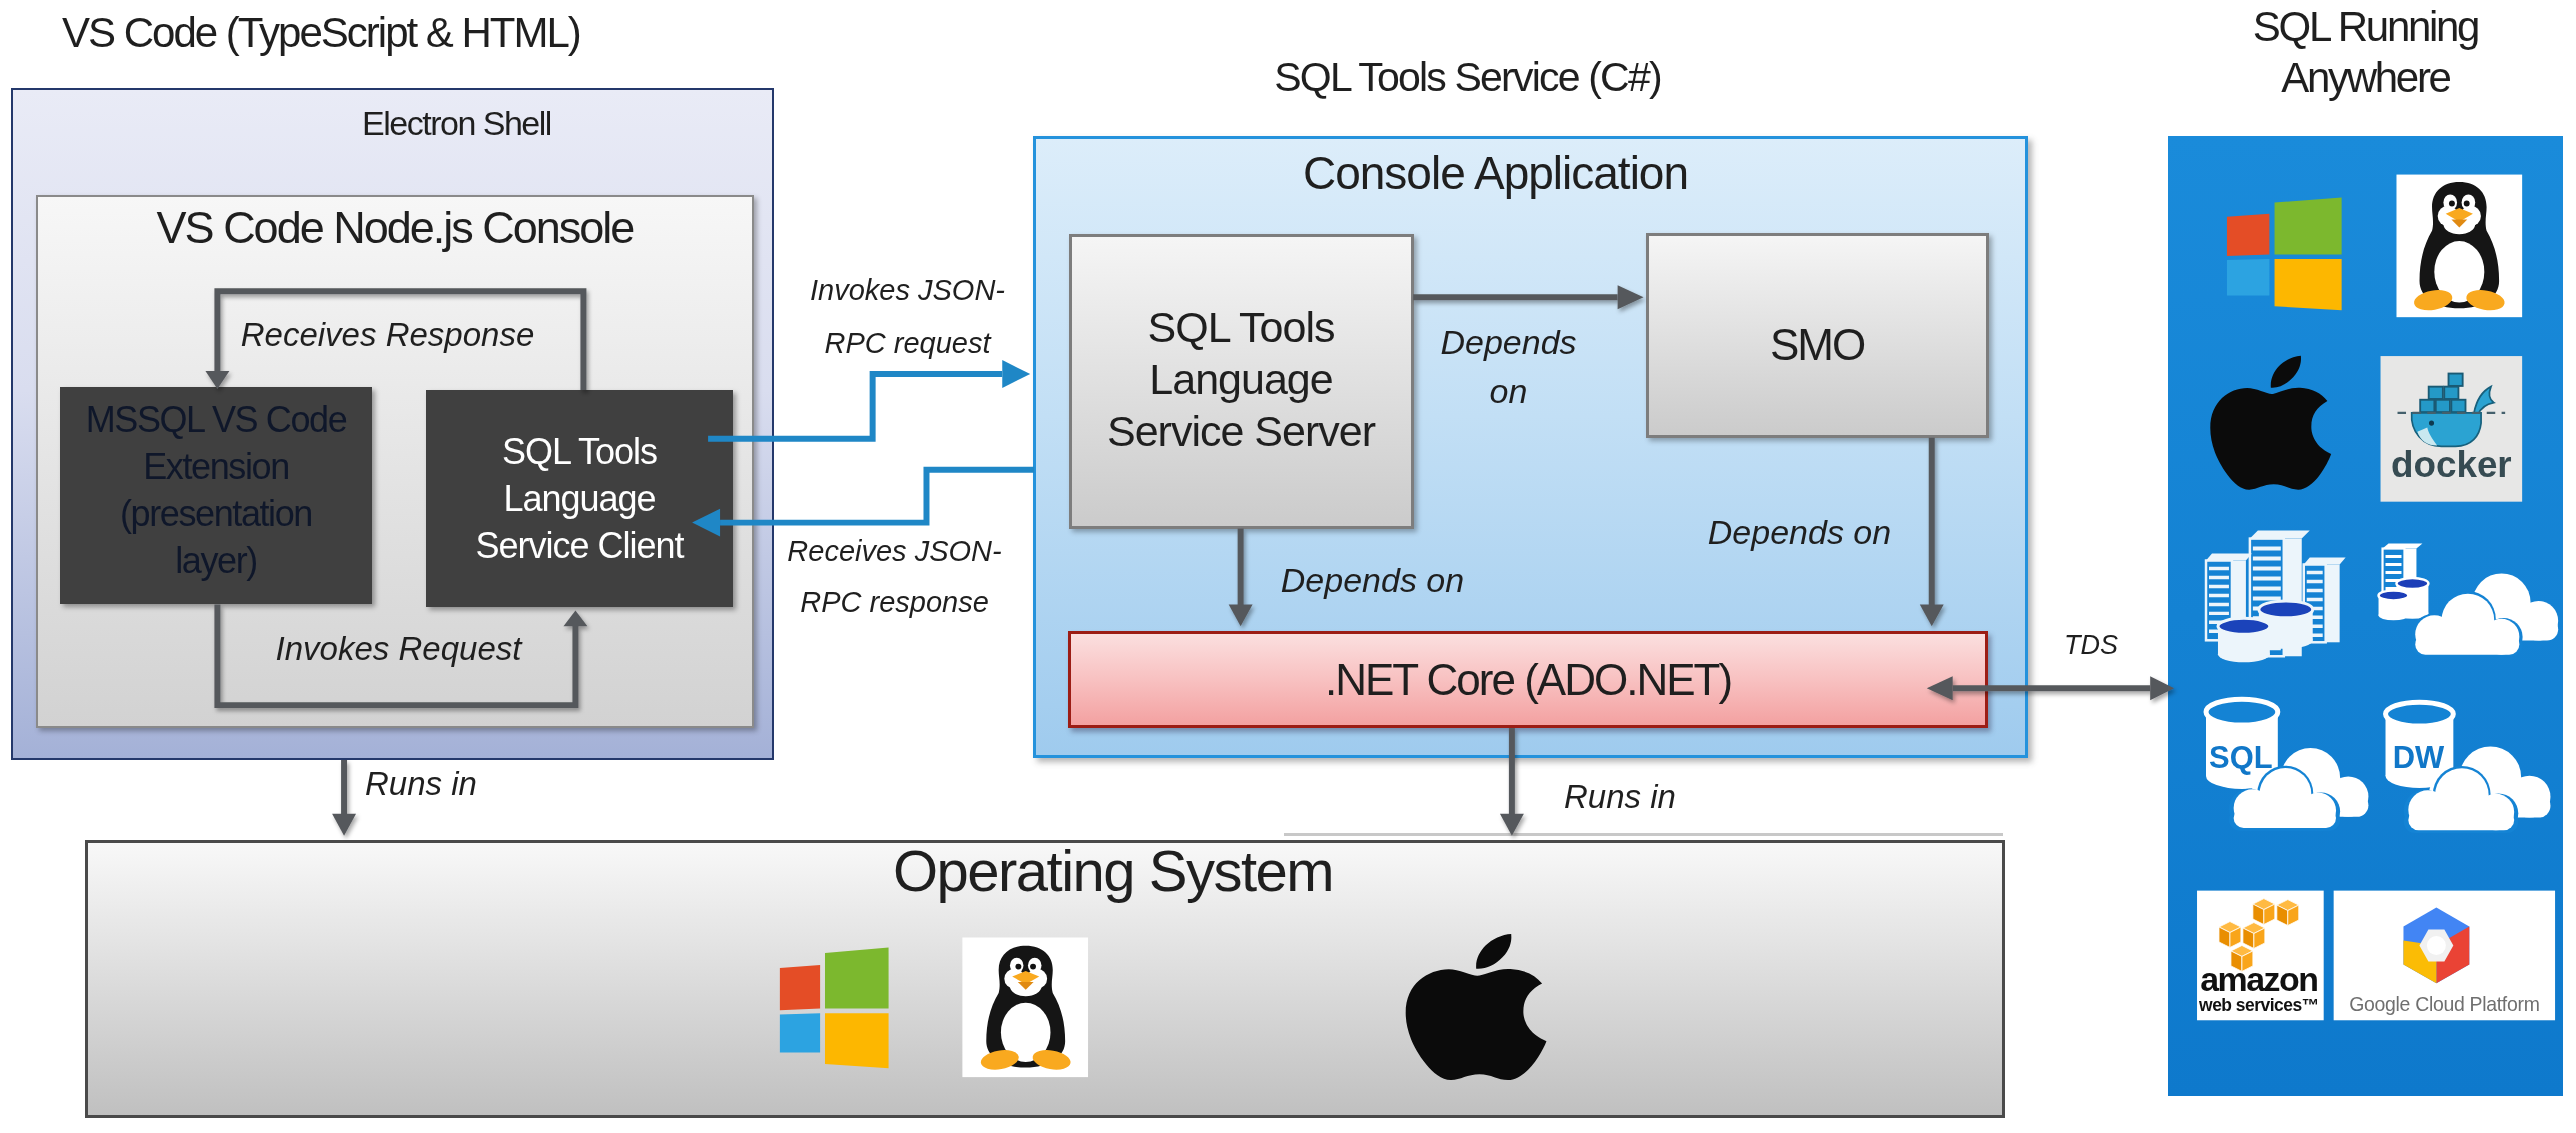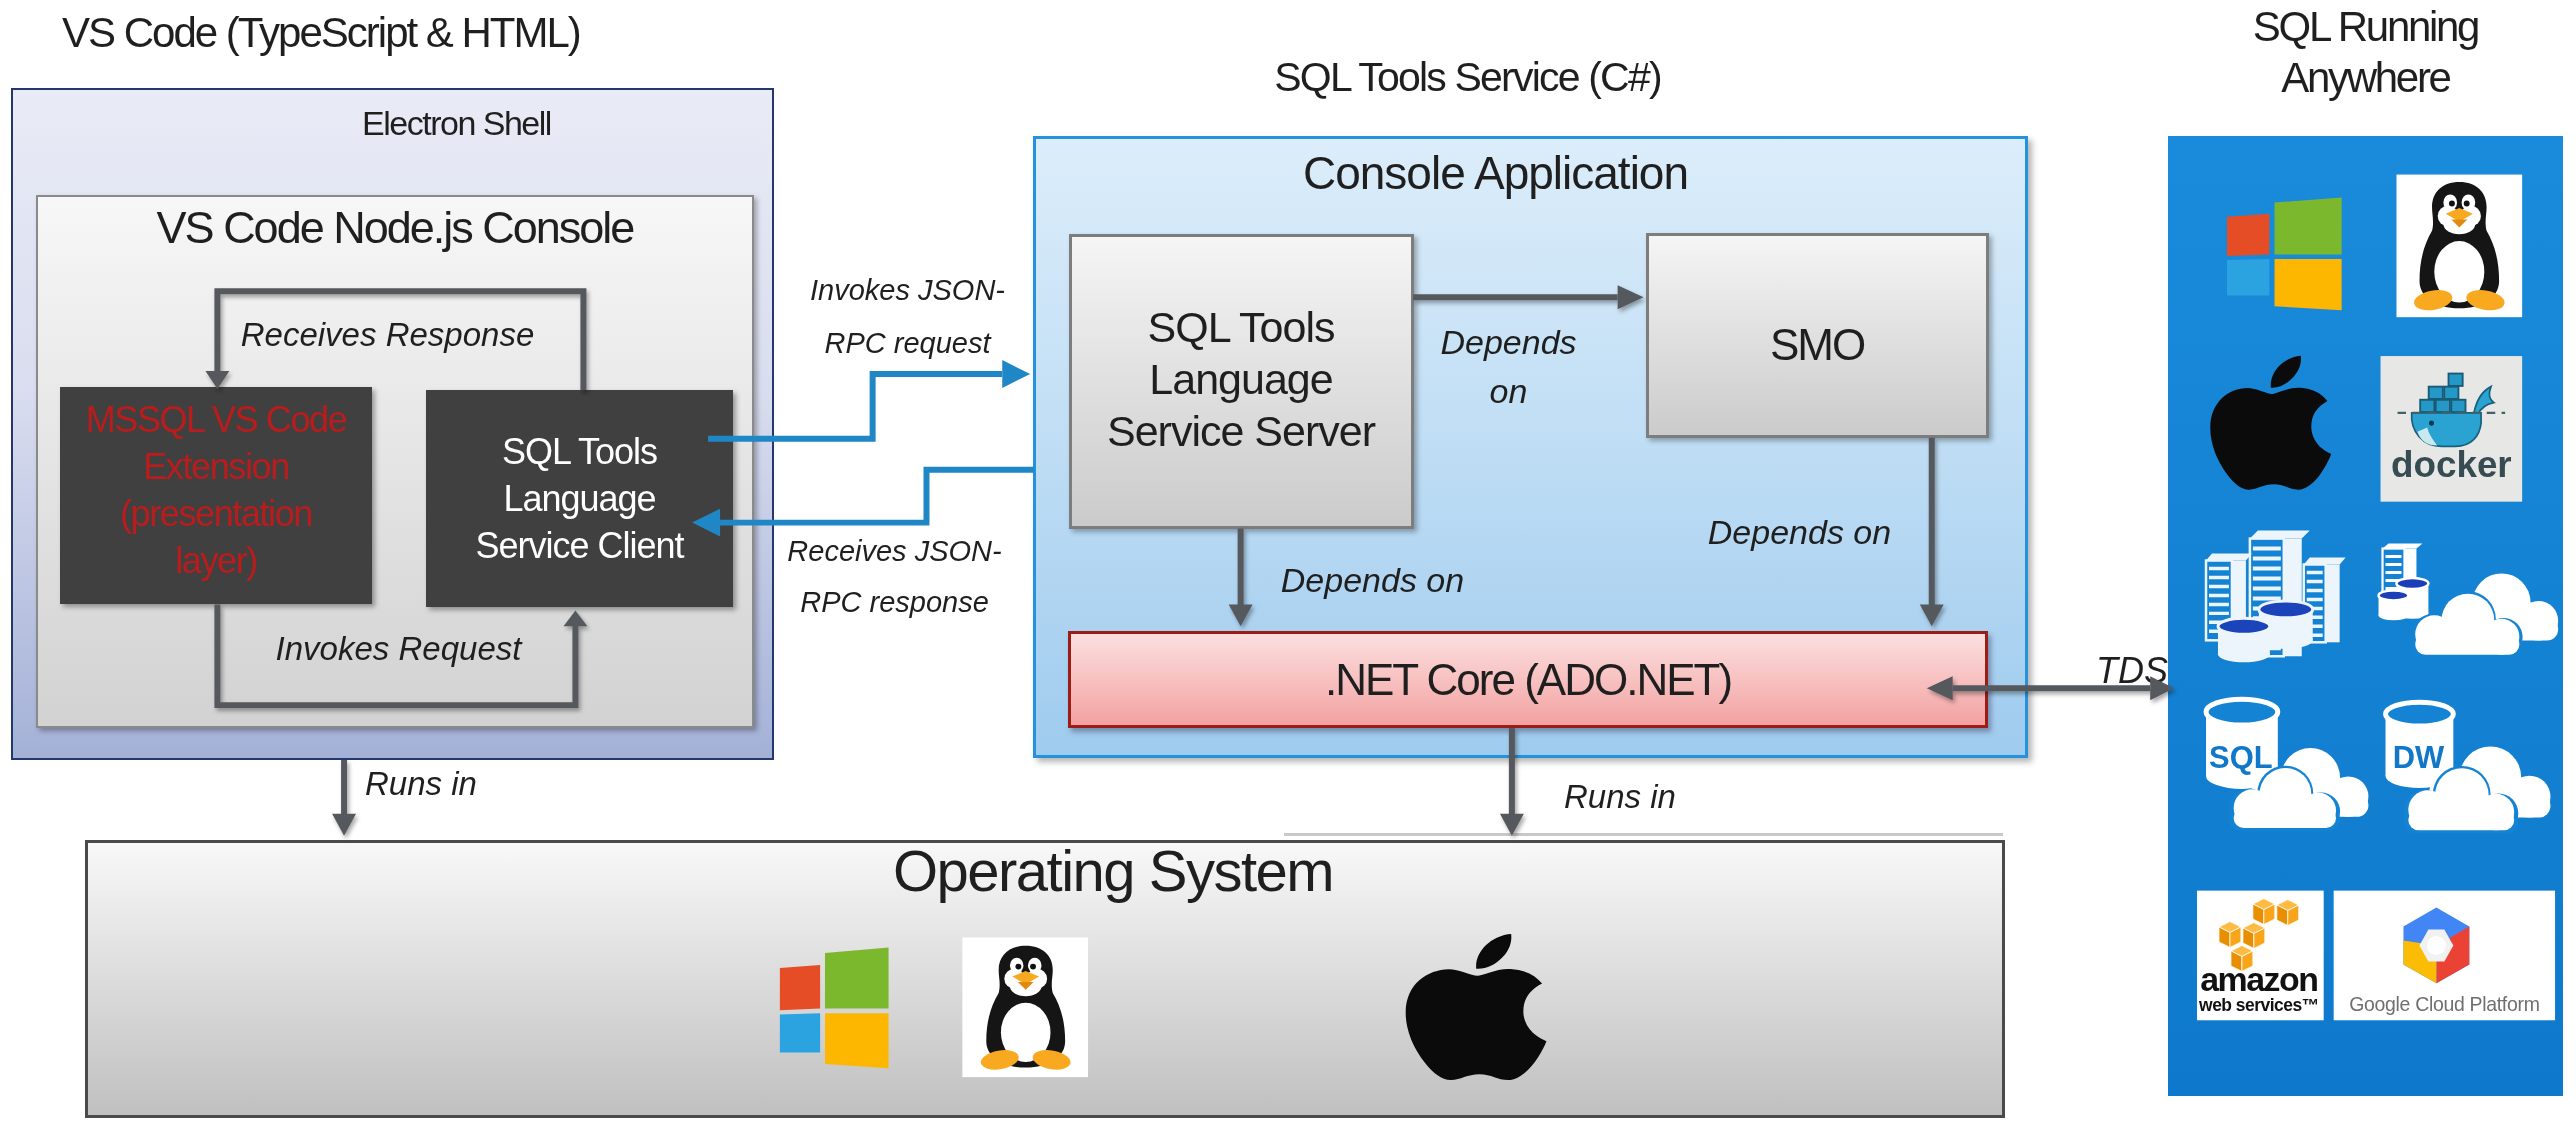--- a/index.html
+++ b/index.html
@@ -33,38 +33,38 @@
 <div class="abs" style="left:1284px;top:833px;width:719px;height:3px;background:#9a9a9a;opacity:0.55;"></div>
 <div class="abs" id="panel" style="left:2168px;top:136px;width:395px;height:960px;background:linear-gradient(180deg,#1A8BDA 0%,#0E79CC 100%);"></div>
 
 <div class="abs" style="left:62px;top:9px;font-size:42px;letter-spacing:-2px;">VS Code (TypeScript &amp; HTML)</div>
 <div class="abs ctr" style="left:1208px;top:54px;width:519px;font-size:41px;letter-spacing:-1.8px;">SQL Tools Service (C#)</div>
 <div class="abs ctr" style="left:2168px;top:1px;width:395px;font-size:42px;line-height:51px;letter-spacing:-2.3px;">SQL Running<br>Anywhere</div>
 
 <div class="abs ctr" style="left:11px;top:104px;width:891px;font-size:34px;letter-spacing:-1.5px;">Electron Shell</div>
 <div class="abs ctr" style="left:36px;top:202px;width:718px;font-size:45px;letter-spacing:-2px;">VS Code Node.js Console</div>
 
-<div class="abs ctr" style="left:60px;top:396px;width:312px;font-size:36px;line-height:47px;letter-spacing:-1.4px;color:#b91c1c;">MSSQL VS Code<br>Extension<br>(presentation<br>layer)</div>
+<div class="abs ctr" style="left:60px;top:396px;width:312px;font-size:36px;line-height:47px;letter-spacing:-1.4px;color:#0f172a;">MSSQL VS Code<br>Extension<br>(presentation<br>layer)</div>
 <div class="abs ctr" style="left:426px;top:428px;width:307px;font-size:36px;line-height:47px;letter-spacing:-1px;color:#fff;">SQL Tools<br>Language<br>Service Client</div>
 
 <div class="abs ctr" style="left:1033px;top:146px;width:925px;font-size:46px;letter-spacing:-1px;">Console Application</div>
 <div class="abs ctr" style="left:1069px;top:301px;width:344px;font-size:43px;line-height:52px;letter-spacing:-1px;">SQL Tools<br>Language<br>Service Server</div>
 <div class="abs ctr" style="left:1646px;top:320px;width:342px;font-size:44px;letter-spacing:-2px;">SMO</div>
 <div class="abs ctr" style="left:1068px;top:655px;width:920px;font-size:44px;letter-spacing:-2px;">.NET Core (ADO.NET)</div>
 
 <div class="abs ctr" style="left:85px;top:837px;width:2056px;font-size:58px;letter-spacing:-1.5px;">Operating System</div>
 
 <div class="abs ctr it" style="left:198px;top:316px;width:379px;font-size:33px;">Receives Response</div>
 <div class="abs ctr it" style="left:249px;top:630px;width:299px;font-size:33px;">Invokes Request</div>
 <div class="abs ctr it" style="left:758px;top:264px;width:299px;font-size:29px;line-height:53px;">Invokes JSON-<br>RPC request</div>
 <div class="abs ctr it" style="left:745px;top:526px;width:299px;font-size:29px;line-height:51px;">Receives JSON-<br>RPC response</div>
 <div class="abs ctr it" style="left:1409px;top:318px;width:199px;font-size:34px;line-height:49px;">Depends<br>on</div>
 <div class="abs ctr it" style="left:1223px;top:561px;width:299px;font-size:34px;">Depends on</div>
 <div class="abs ctr it" style="left:1650px;top:513px;width:299px;font-size:34px;">Depends on</div>
-<div class="abs it" style="left:2064px;top:650px;font-size:36px;margin-left:32px;">TDS</div>
+<div class="abs it" style="left:2064px;top:630px;font-size:27px;">TDS</div>
 <div class="abs it" style="left:365px;top:765px;font-size:33px;">Runs in</div>
 <div class="abs it" style="left:1564px;top:778px;font-size:33px;">Runs in</div>
 
 <svg class="abs" width="2576" height="1134" viewBox="0 0 2583 1137" style="left:0;top:0;">
 <defs>
   <filter id="ds" x="-20%" y="-20%" width="140%" height="140%">
         <feDropShadow dx="2" dy="3" stdDeviation="2" flood-opacity="0.35"></feDropShadow>
       </filter>
   <g id="win">
     <polygon points="0,17 37,14.5 37,50.5 0,52" fill="#E44D26"></polygon>

